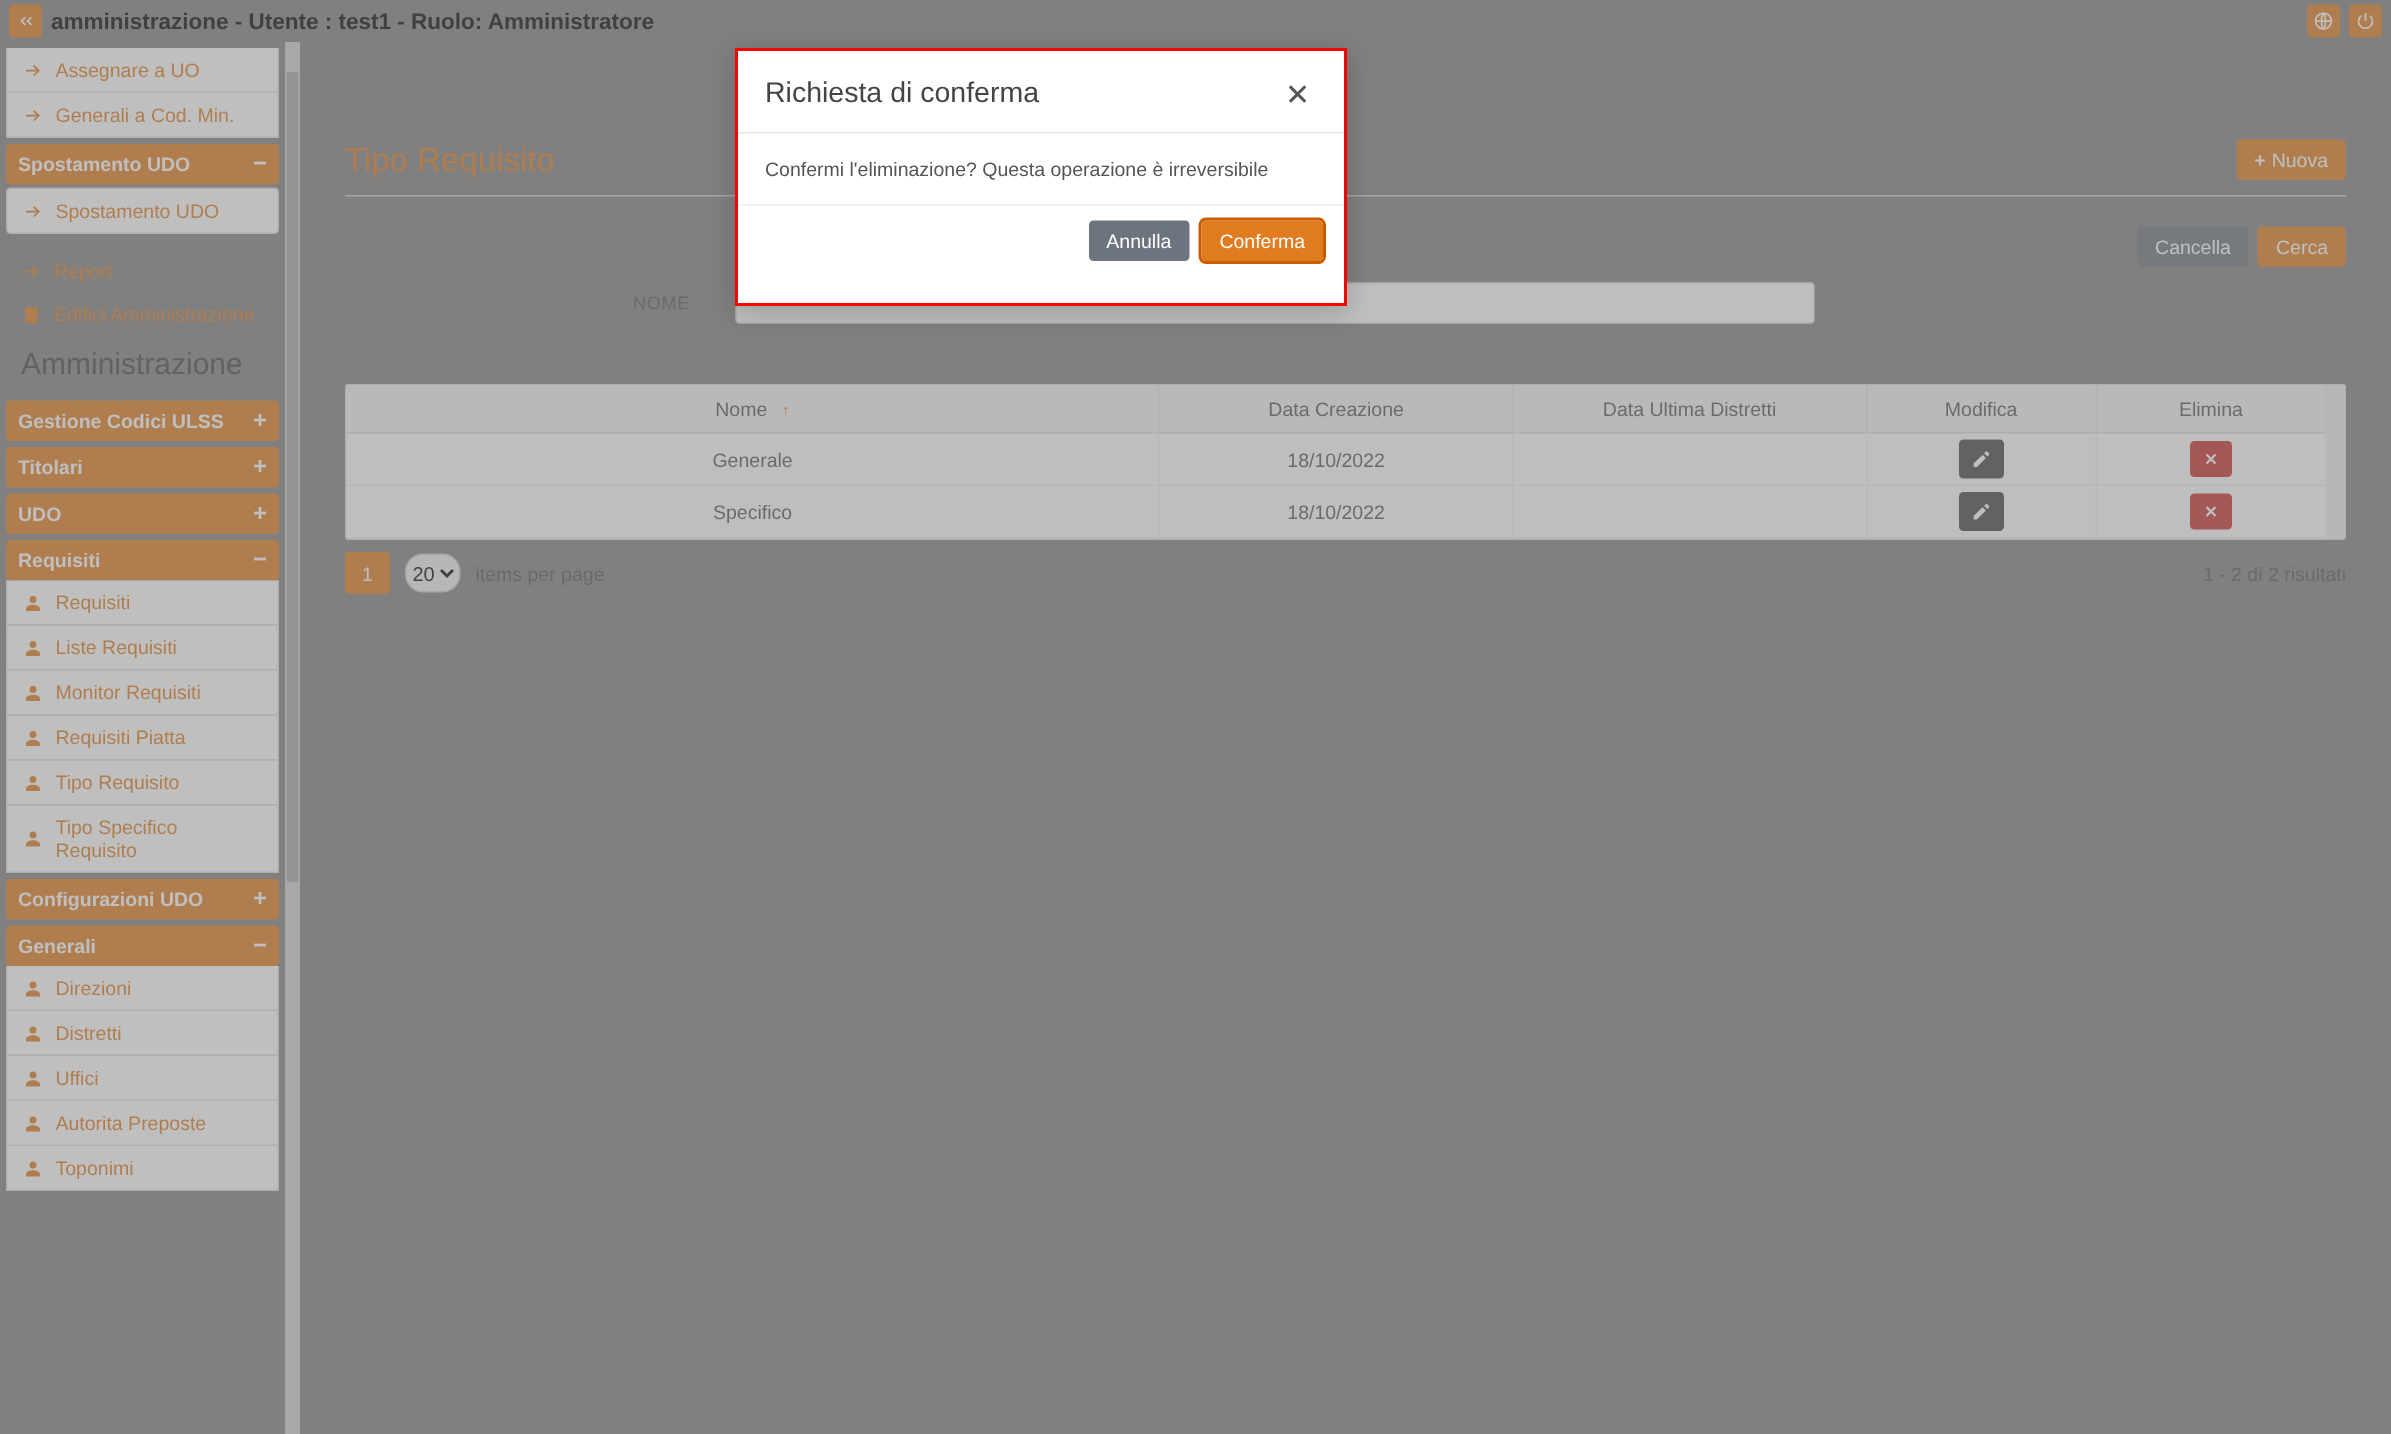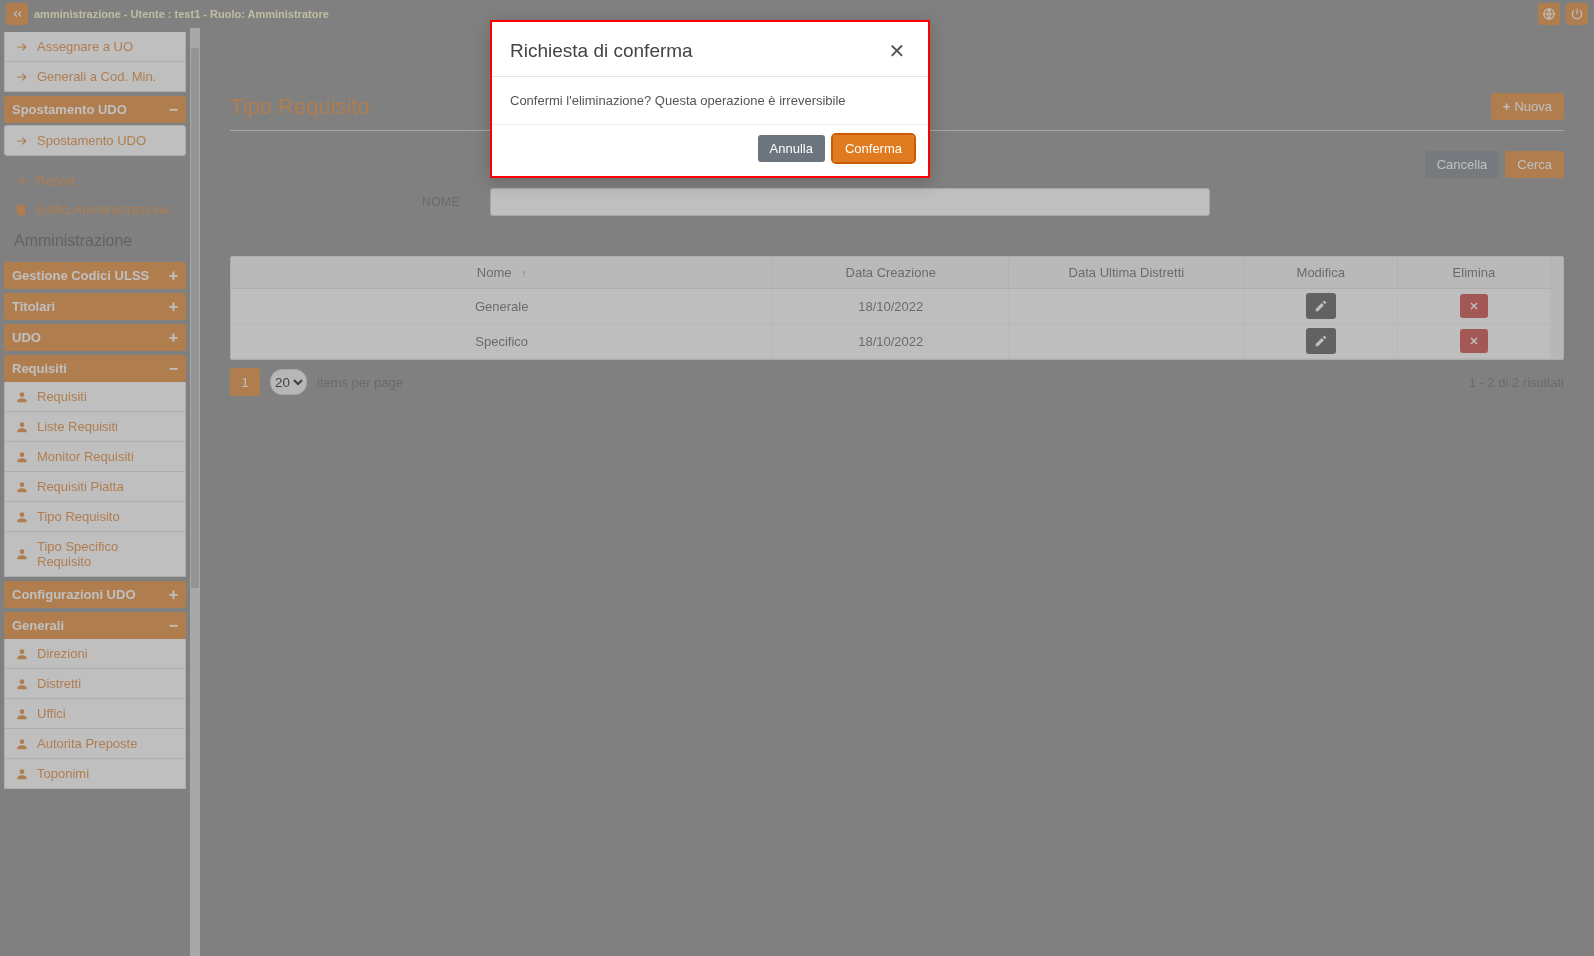--- a/index.html
+++ b/index.html
@@ -1,32 +1,32 @@
 <!DOCTYPE html>
 <html><head>
 <meta charset="utf-8">
 <style>
   * { margin:0; padding:0; box-sizing:border-box; font-family: Arial, sans-serif; }
   body { background:#808080; width:1594px; height:956px; overflow:hidden; font-size:13px; color:#333; }
   .topbar { height:28px; background:#808080; display:flex; align-items:center; padding:0 6px; gap:6px;}
   .topbar .back-btn { width:22px; height:22px; background:#e07b1f; border-radius:3px; display:flex; align-items:center; justify-content:center; color:#fff; font-size:12px; cursor:pointer;}
-  .topbar .title { color:#fef9c3; font-weight:bold; font-size:11px;text-align:right; }
+  .topbar .title { color:#000000; font-weight:bold; font-size:15px;text-align:right; }
   .topbar .spacer { flex:1; }
   .topbar .icon-btn { width:22px; height:22px; background:#e07b1f; border-radius:3px; display:flex; align-items:center; justify-content:center; color:#fff; font-size:13px; cursor:pointer;}
   .content-area { display:flex; height:928px; }
   .sidebar-wrap { width:200px; display:flex; height:100%;}
   .sidebar { width:190px; padding:4px; overflow:hidden; }
   .sidebar-scroll { width:10px; background:#d0d0d0; position:relative;}
   .sidebar-scroll .thumb { position:absolute; left:1px; right:1px; top:20px; height:540px; background:#a8a8a8; border-radius:2px;}
   .s-group-hdr { background:#e07b1f; color:#fff; font-weight:bold; font-size:13px; padding:6px 8px; border-radius:3px; margin-top:4px; display:flex; justify-content:space-between; align-items:center; cursor:pointer;}
   .s-group-hdr .tog { font-weight:bold; font-size:16px; line-height:10px;}
   .s-item { background:#fff; border:1px solid #ddd; border-top:none; padding:7px 10px; color:#e07b1f; font-size:13px; display:flex; align-items:center; gap:8px; cursor:pointer;}
   .s-item.bordered { border:1px solid #ddd; border-radius:3px; }
   .s-item svg, .s-item .ic { width:14px; height:14px; flex-shrink:0;}
-  .s-plain { background:transparent; padding:8px 10px; color:#444; font-size:16px; }
+  .s-plain { background:transparent; padding:8px 10px; color:#444; font-size:20px; }
   .main { flex:1; padding:65px 30px 20px 30px; overflow:hidden; position:relative;}
   .page-title { color:#e07b1f; font-size:22px; }
   .title-row { display:flex; justify-content:space-between; align-items:center; border-bottom:1px solid #ccc; padding-bottom:10px;}
   .btn { border:none; border-radius:3px; padding:6px 12px; font-size:13px; cursor:pointer; color:#fff; display:inline-flex; align-items:center; gap:4px;}
   .btn-orange { background:#e07b1f; }
   .btn-gray   { background:#6c757d; }
   .btn-dark   { background:#444; }
   .btn-red    { background:#c9302c; }
   .btn-pager  { background:#e07b1f; color:#fff; width:30px; height:28px; text-align:center; border-radius:3px; display:inline-flex; align-items:center; justify-content:center;}
   .toolbar { display:flex; justify-content:flex-end; gap:6px; margin-top:20px;}
@@ -38,26 +38,26 @@
   .grid th { background:#f3f3f3; font-weight:normal; font-size:13px; color:#555; padding:8px 6px; border-bottom:1px solid #ddd; border-right:1px solid #e5e5e5; text-align:center;}
   .grid td { padding:8px 6px; border-bottom:1px solid #eee; border-right:1px solid #f0f0f0; text-align:center; font-size:13px; color:#555;}
   .grid td.action { padding:4px;}
   .sort-ind { color:#e07b1f; font-size:11px; margin-left:6px;}
   .grid-scroll { width:12px; background:#eee;}
   .pager-row { display:flex; align-items:center; gap:10px; margin-top:8px; font-size:13px; color:#555;}
   .pager-row select { height:26px; border:1px solid #ccc; border-radius:12px;}
   .pager-row .info { margin-left:auto;}
   
   .overlay { position:absolute; inset:0; background:rgba(128,128,128,0.5);}
-  .modal-frame { position:absolute; top:20px; left:490px; width:440px; border:2px solid #ff0000; background:#fff; box-shadow:0 4px 18px rgba(0,0,0,0.2);}
+  .modal-frame { position:absolute; top:32px; left:490px; width:408px; border:2px solid #ff0000; background:#fff; box-shadow:0 4px 18px rgba(0,0,0,0.2);}
   .modal-hdr { display:flex; align-items:center; padding:16px 18px 12px 18px; border-bottom:1px solid #e6e6e6;}
   .modal-hdr h3 { font-size:19px; font-weight:normal; color:#444;}
   .modal-hdr .close { margin-left:auto; width:26px; height:26px; display:flex; align-items:center; justify-content:center; font-size:20px; color:#555; cursor:pointer;}
   .modal-body { padding:16px 18px; font-size:13px; color:#555; border-bottom:1px solid #eee;}
-  .modal-ftr { display:flex; justify-content:flex-end; gap:8px; padding:10px 14px 14px 14px;}
+  .modal-ftr { display:flex; justify-content:flex-end; gap:8px; padding:10px 14px 28px 14px;}
   .modal-ftr .btn-orange { outline:2px solid #cc5a00; outline-offset:0;}
   .arrow { position:absolute; top:44px; left:870px; pointer-events:none;}
   .ic-svg { width:14px; height:14px; }
 </style>
 </head>
 <body>
 
 <div class="topbar">
   <div class="back-btn">
     <svg class="ic-svg" viewBox="0 0 24 24">

